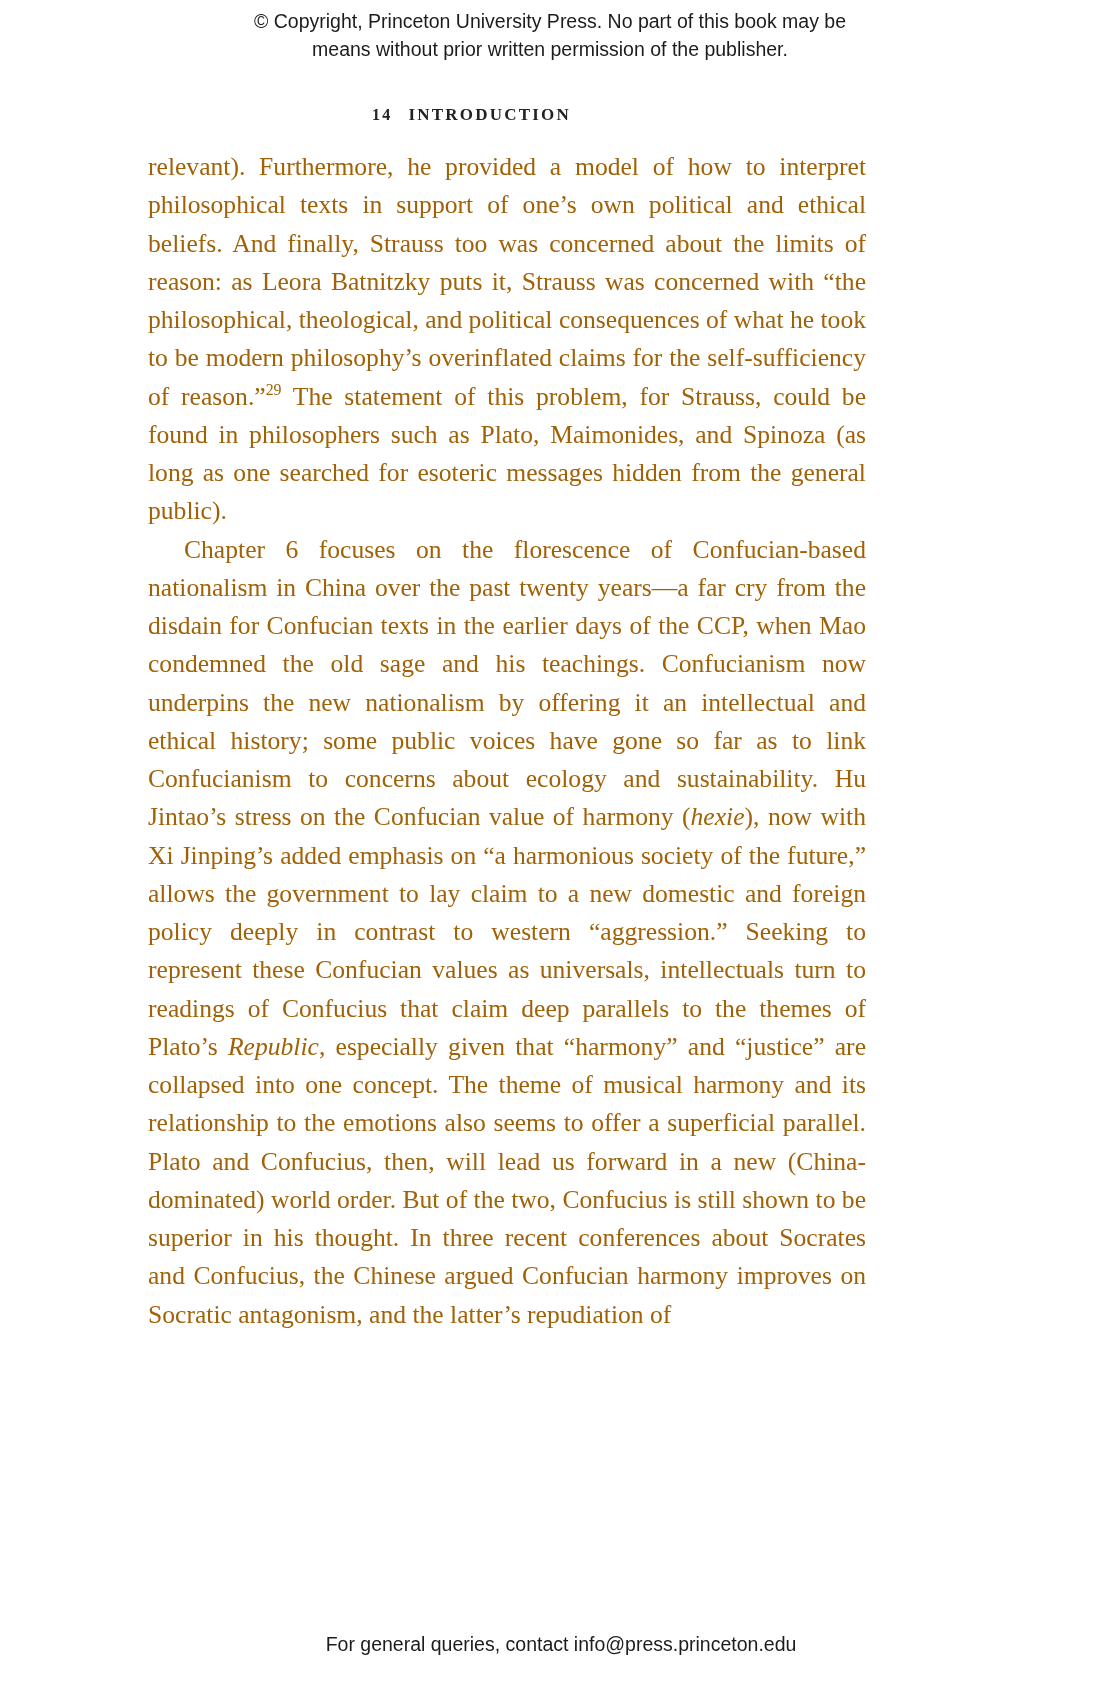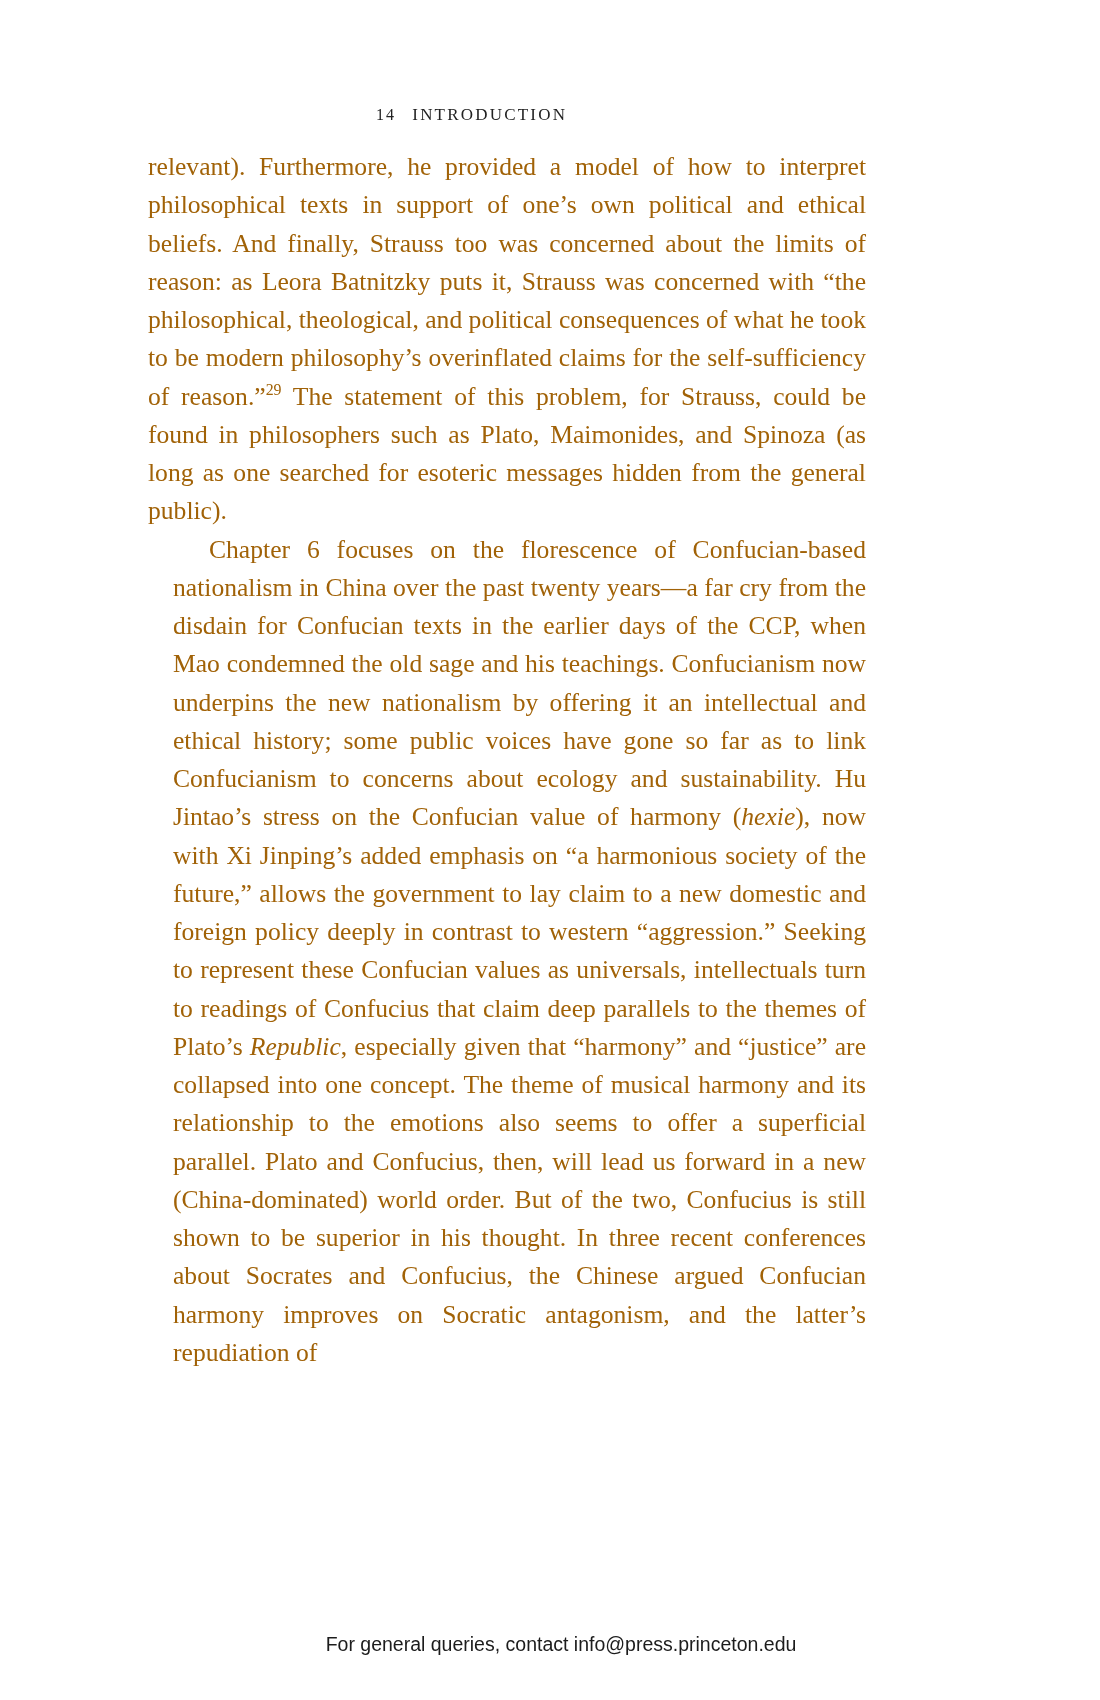--- a/index.html
+++ b/index.html
@@ -34,20 +34,21 @@
   .running-head {
     position: absolute;
     top: 105px;
     left: 0;
     width: 943px;
     text-align: center;
     font-family: "Liberation Serif", serif;
     font-size: 17px;
     letter-spacing: 2.2px;
     color: #222;
+    font-weight: bold;
   }
   .running-head .folio {
     margin-right: 16px;
     font-size: 16px;
   }
   .running-head .rh-title {
     font-variant: small-caps;
   }
   .body-block {
     position: absolute;
@@ -59,21 +60,20 @@
     margin: 0;
     font-size: 25.6px;
     line-height: 1.495;
     text-align: justify;
     text-justify: inter-word;
     hyphens: none;
     color: #a16207;
   }
   .para.indent {
     text-indent: 36px;
-    margin-left: 25px;
   }
   .para + .para {
     margin-top: 0;
   }
   .footer-note {
     position: absolute;
     bottom: 44px;
     left: 11px;
     width: 1100px;
     text-align: center;
@@ -87,20 +87,22 @@
     vertical-align: super;
     line-height: 0;
   }
 </style>
 </head>
 <body>
 
 <div class="page">
 
   <div class="copyright-notice">
+    <span class="cline">© Copyright, Princeton University Press. No part of this book may be</span>
+    <span class="cline">means without prior written permission of the publisher.</span>
   </div>
 
   <div class="running-head">
     <span class="folio">14</span><span class="rh-title">INTRODUCTION</span>
   </div>
 
   <div class="body-block">
 
     <p class="para"><span>relevant). Furthermore, he provided a model of how to interpret philosophical texts in support of one’s own political and ethical beliefs. And finally, Strauss too was concerned about the limits of reason: as Leora Batnitzky puts it, Strauss was concerned with “the philosophical, theological, and political consequences of what he took to be modern philosophy’s overinflated claims for the self-sufficiency of reason.”</span><sup>29</sup><span> The statement of this problem, for Strauss, could be found in philosophers such as Plato, Maimonides, and Spinoza (as long as one searched for esoteric messages hidden from the general public).</span></p>
 

